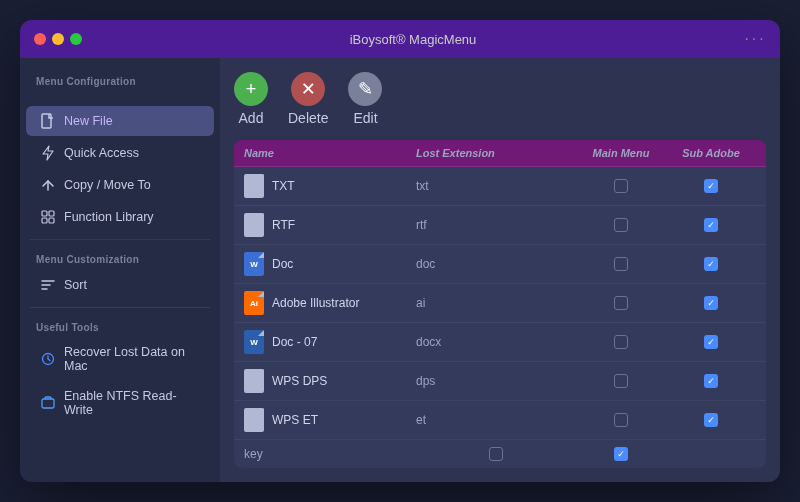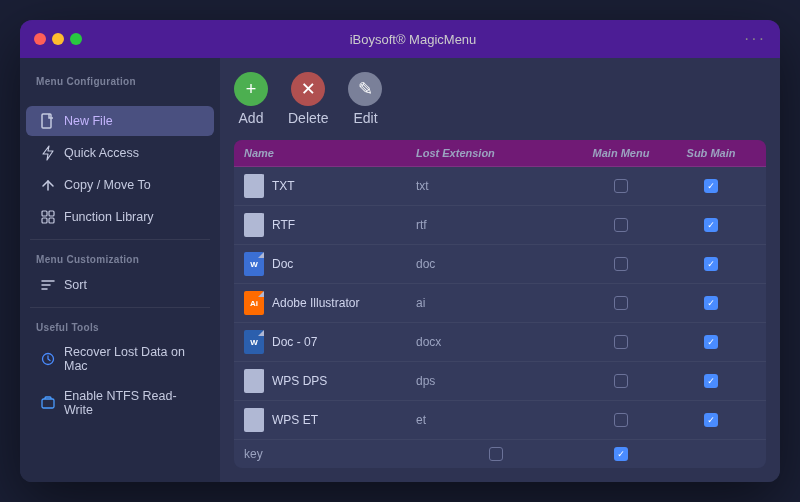--- a/index.html
+++ b/index.html
@@ -366,21 +366,21 @@
           <div class="toolbar-btn-circle btn-edit">✎</div>
           <span class="toolbar-btn-label">Edit</span>
         </div>
       </div>
 
       <div class="table-container">
         <div class="table-header">
           <div class="table-header-cell">Name</div>
           <div class="table-header-cell">Lost Extension</div>
           <div class="table-header-cell center">Main Menu</div>
-          <div class="table-header-cell center">Sub Main</div>
+          <div class="table-header-cell center">Sub Adobe</div>
         </div>
         <div class="table-body" id="table-body">
         <div class="table-row">
       <div class="row-name">
         <div class="file-icon" style="background:#b0b8d4;"></div>
         <span>TXT</span>
       </div>
       <div class="row-ext">txt</div>
       <div class="checkbox-cell">
                 <div class="checkbox-empty"></div>

